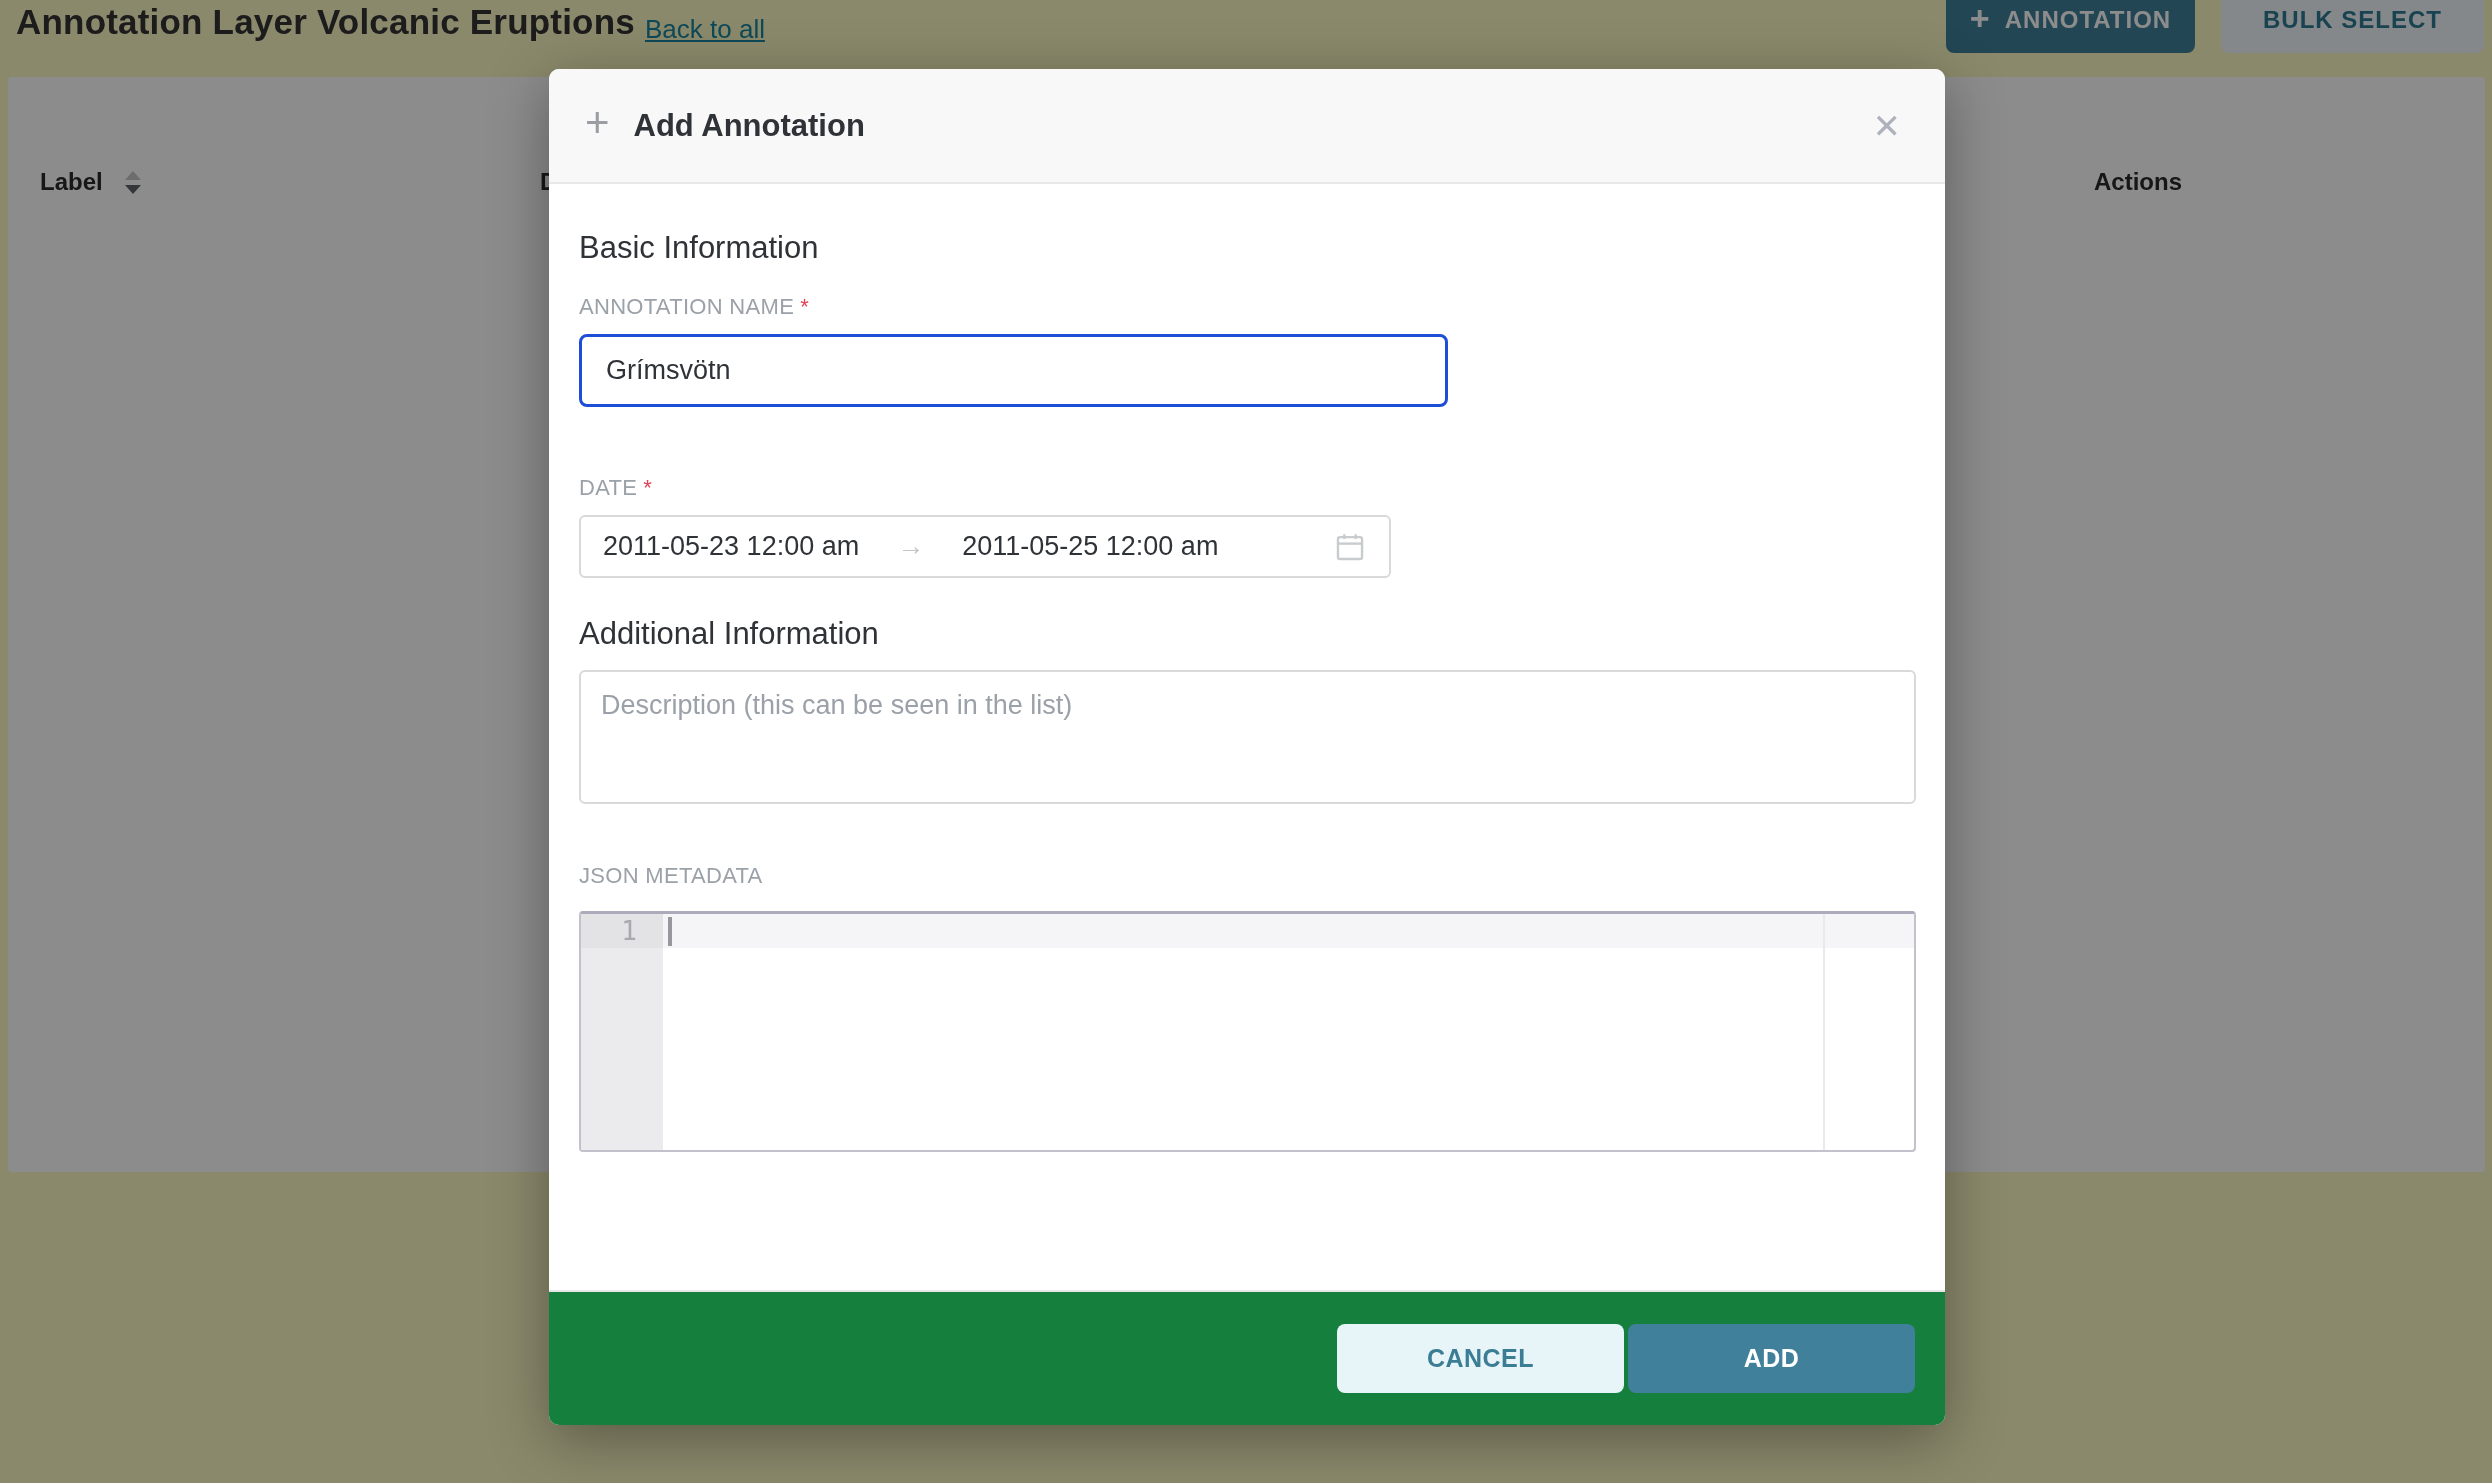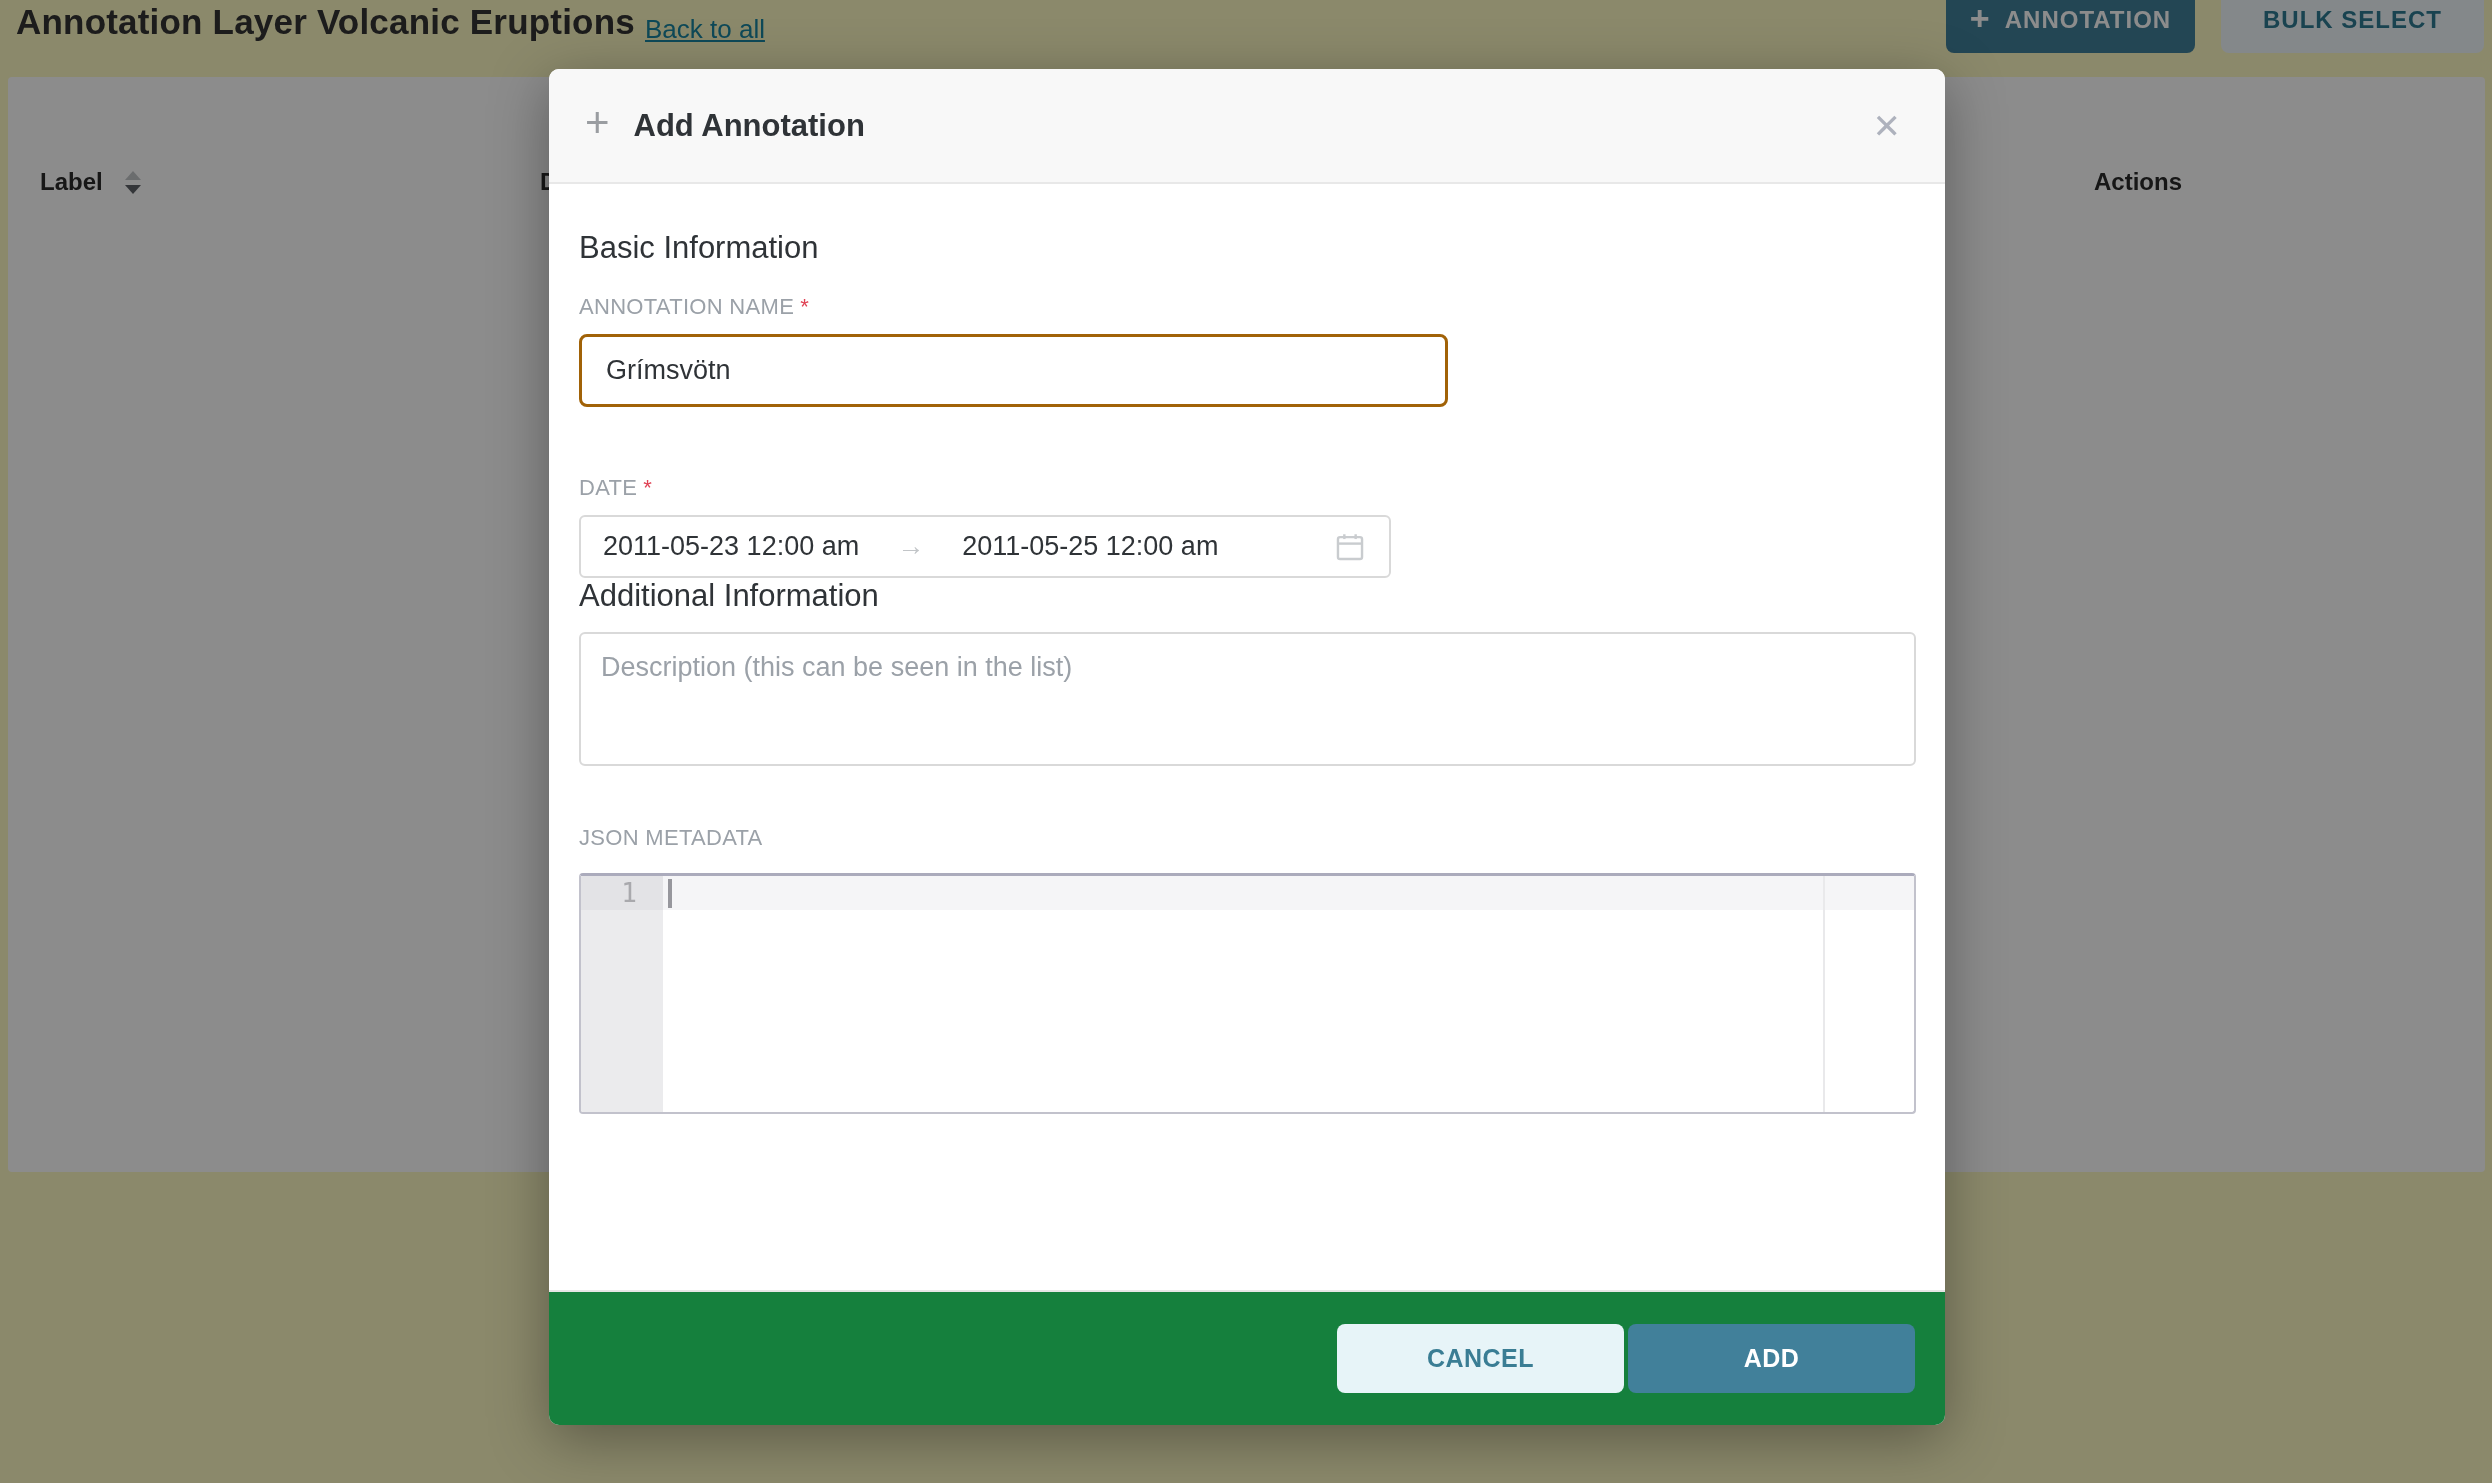--- a/index.html
+++ b/index.html
@@ -37,29 +37,29 @@
   .modal-header { height:115px; background:#F8F8F8; border-bottom:2px solid #E8E8E8; border-radius:10px 10px 0 0;
     display:flex; align-items:center; padding:0 44px 0 36px; }
   .header-plus { font-size:42px; font-weight:400; color:#9A9DA1; margin-right:24px; line-height:1; position:relative; top:-3px; }
   .modal-title { font-size:31px; font-weight:600; color:#2F3337; }
   .close-btn { margin-left:auto; font-size:34px; color:#AEB2BD; background:none; border:none; cursor:pointer; line-height:1;
     font-family:"Liberation Sans", sans-serif; }
 
   .modal-body { padding:0 30px; }
   .section-heading { font-size:31px; font-weight:500; color:#2F3337; }
   .mt-basic { margin-top:46px; }
-  .mt-additional { }
+  .mt-additional { margin-top:38px; }
   .field-label { font-size:22px; color:#9BA1A8; font-weight:400; letter-spacing:0.3px; }
   .lbl-name { margin-top:28px; }
   .lbl-date { margin-top:68px; }
   .lbl-desc { margin-top:36px; }
   .lbl-json { margin-top:59px; }
   .req { color:#E04355; margin-left:6px; }
 
-  .name-input { margin-top:14px; display:block; width:869px; height:73px; border:3px solid #a16207; border-radius:8px;
+  .name-input { margin-top:14px; display:block; width:869px; height:73px; border:3px solid #1d4ed8; border-radius:8px;
     font-size:27px; color:#2F3337; padding:0 24px; outline:none; font-family:"Liberation Sans", sans-serif; background:#fff; }
 
   .date-field { margin-top:14px; width:812px; height:63px; border:2px solid #D9D9D9; border-radius:6px;
     display:flex; align-items:center; padding:0 22px; background:#fff; cursor:pointer; }
   .date-text { font-size:27px; color:#2F3337; white-space:nowrap; }
   .date-arrow { font-size:27px; color:#C2C5C8; margin:0 38px; }
   .calendar-icon { margin-left:auto; display:flex; }
 
   .desc-textarea { margin-top:18px; display:block; width:1337px; height:134px; border:2px solid #D9D9D9; border-radius:6px;
     padding:18px 20px; font-size:27px; color:#2F3337; resize:none; outline:none; font-family:"Liberation Sans", sans-serif; }

